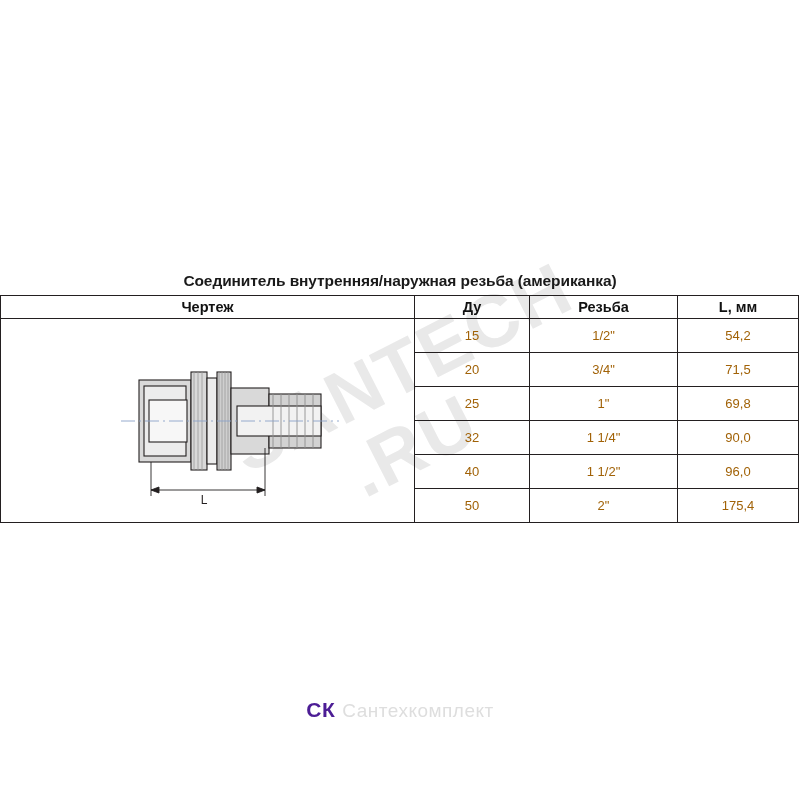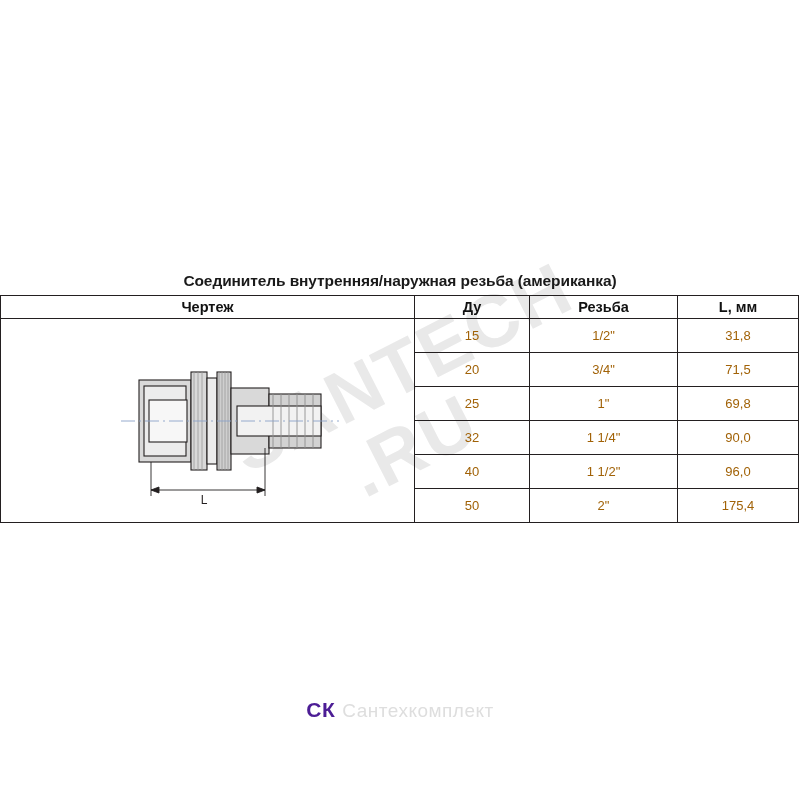--- a/index.html
+++ b/index.html
@@ -203,21 +203,21 @@
                 <line x1="264" y1="126" x2="264" y2="174"></line>
                 <path d="M150 168 l8 -3 l0 6 z" fill="#231f20"></path>
                 <path d="M264 168 l-8 -3 l0 6 z" fill="#231f20"></path>
               </g>
               <text x="203" y="182" font-family="Liberation Sans, sans-serif" font-size="12" fill="#231f20" text-anchor="middle">L</text>
             </svg>
           </div>
         </td>
         <td class="val">15</td>
         <td class="val">1/2"</td>
-        <td class="val">31,8</td>
+        <td class="val">54,2</td>
       </tr>
       <tr>
         <td class="val">20</td>
         <td class="val">3/4"</td>
         <td class="val">71,5</td>
       </tr>
       <tr>
         <td class="val">25</td>
         <td class="val">1"</td>
         <td class="val">69,8</td>

